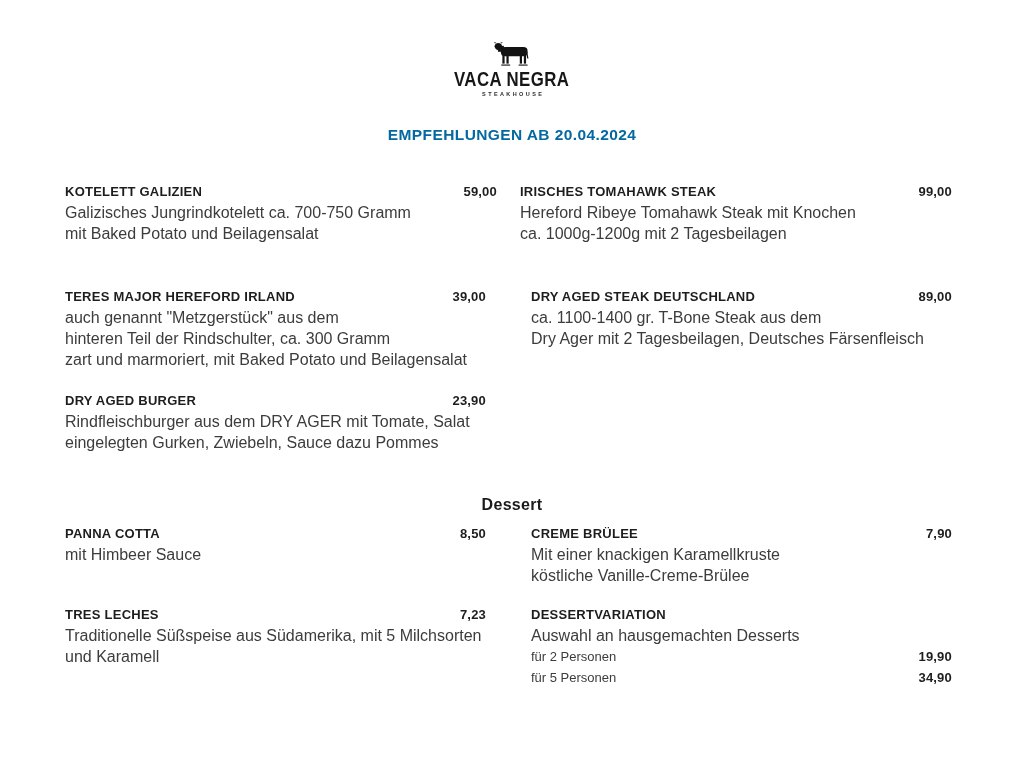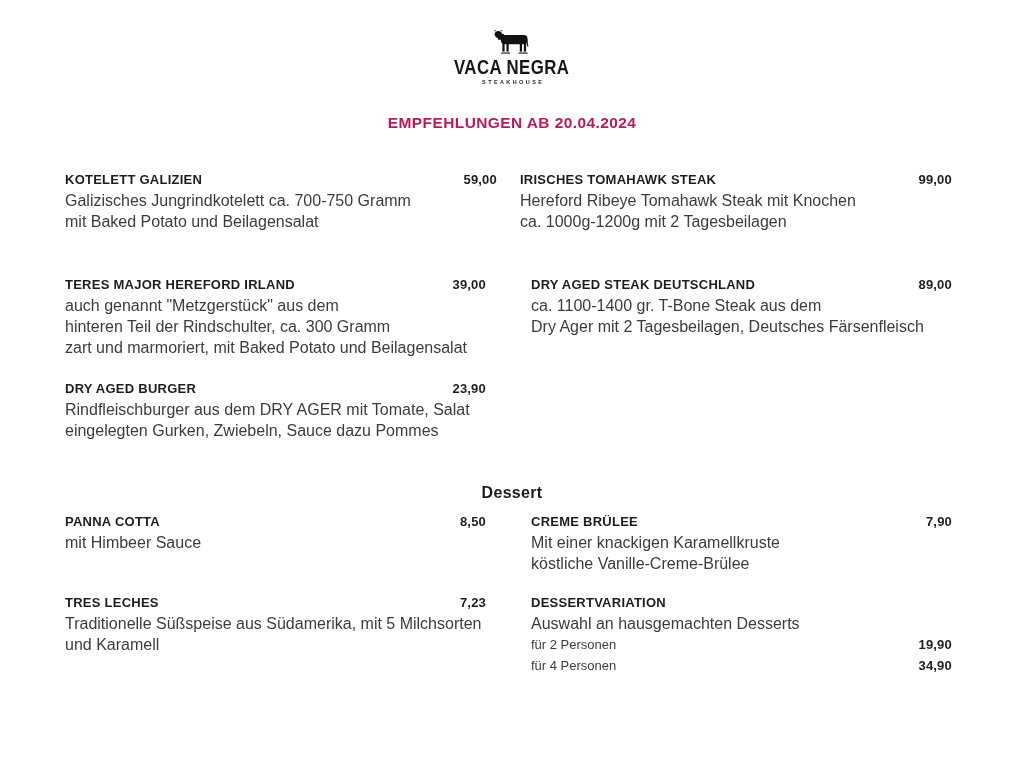--- a/index.html
+++ b/index.html
@@ -6,37 +6,37 @@
   html,body { background:#ffffff; }
   body {
     width:1024px; height:767px;
     font-family:"Liberation Sans", sans-serif;
     color:#1e1e1e;
     overflow:hidden;
   }
   .page { position:relative; width:1024px; height:767px; background:#ffffff; }
 
   
-  .logo { text-align:center; padding-top:28px; }
+  .logo { text-align:center; padding-top:40px; }
   .cow-svg { display:block; margin:0 auto; width:40px; height:28px; }
   .logo-name {
     font-size:20px; font-weight:800; color:#161616;
     line-height:22px; letter-spacing:0.5px;
   }
   .logo-name span { display:inline-block; transform:scaleX(0.84); transform-origin:center; white-space:nowrap; }
   .logo-tagline {
     font-size:5.5px; font-weight:700; color:#2a2a2a;
     letter-spacing:2.4px; text-indent:2.4px; line-height:9px;
   }
 
   
   .heading {
     margin-top:26px; text-align:center;
     font-size:15.5px; font-weight:700; letter-spacing:0.4px; line-height:20px;
-    color:#be185d;
+    color:#0369a1;
   }
   .dessert-heading {
     margin-top:42px; text-align:center;
     font-size:16px; font-weight:700; letter-spacing:0.3px; line-height:20px;
     color:#1b1b1b;
   }
 
   
   .menu { margin:36px 72px 0 65px; }
   .menu.desserts { margin-top:8px; }
@@ -179,21 +179,21 @@
         <div class="item-head">
           <span class="item-name">DESSERTVARIATION</span>
           <span class="item-price"></span>
         </div>
         <div class="desc-line">Auswahl an hausgemachten Desserts</div>
         <div class="option-line">
           <span class="option-label">für 2 Personen</span>
           <span class="option-price">19,90</span>
         </div>
         <div class="option-line">
-          <span class="option-label">für 4 Personen</span>
+          <span class="option-label">für 5 Personen</span>
           <span class="option-price">34,90</span>
         </div>
       </div>
     </div>
 
   </section>
 
 </div>
 
 </body></html>

